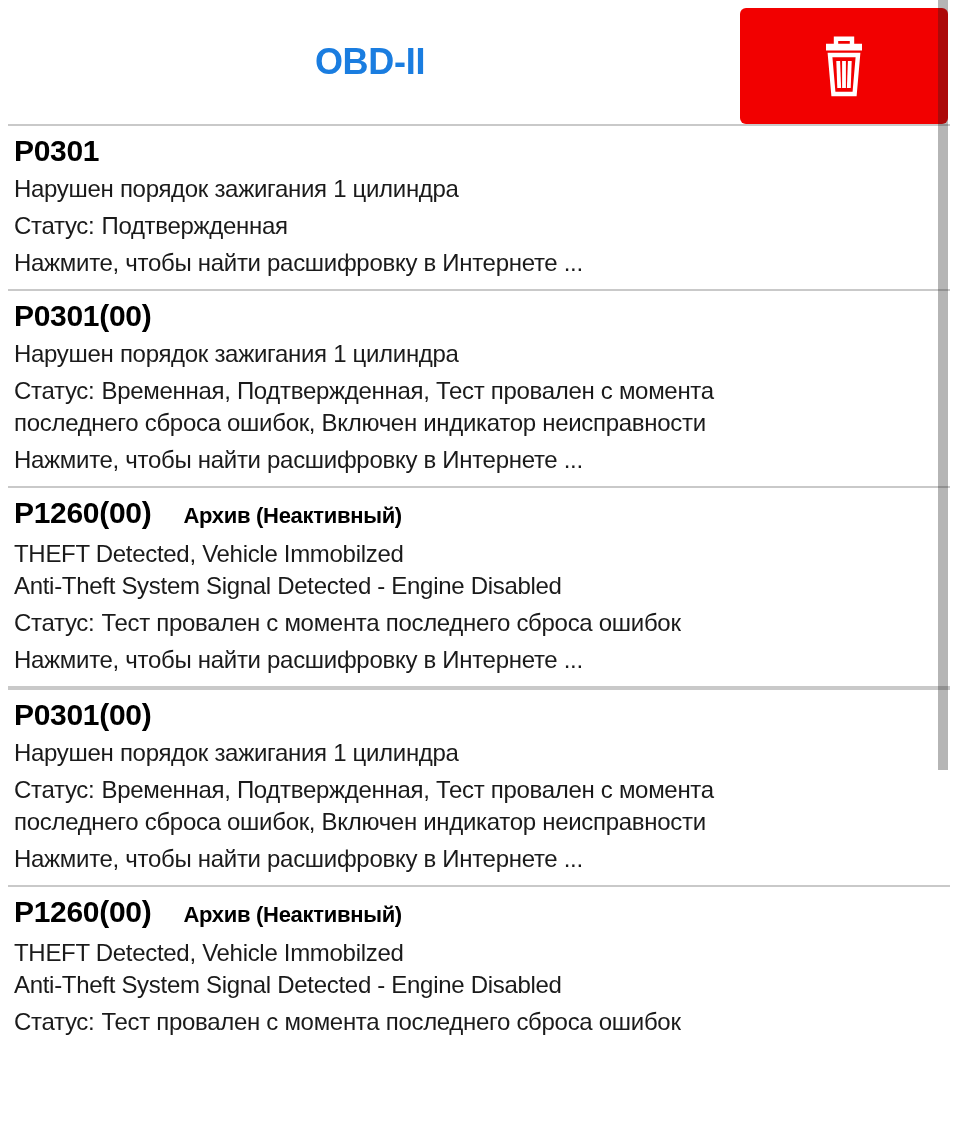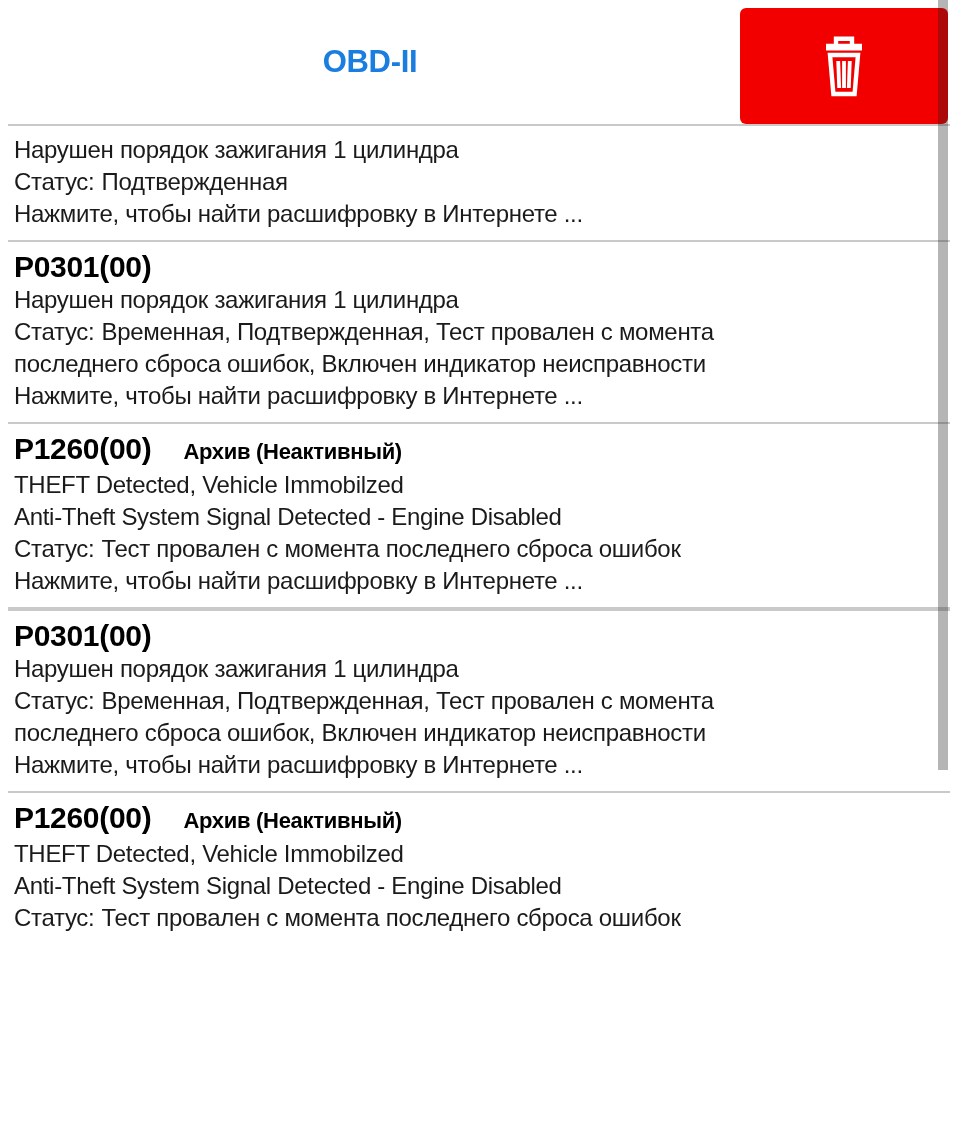--- a/index.html
+++ b/index.html
@@ -6,34 +6,34 @@
   html, body { width: 960px; height: 1147px; overflow: hidden; background: #ffffff;
     font-family: "Liberation Sans", "DejaVu Sans", sans-serif; color: #1a1a1a; }
   .page { position: relative; width: 960px; height: 1147px; overflow: hidden; }
 
   
   .section-header { position: relative; }
   .sh-1 { height: 124px; }
   .sh-2 { height: 118px; }
   .section-title { position: absolute; left: 0; width: 740px; text-align: center;
     top: 50%; transform: translateY(-50%);
-    font-size: 31px; font-weight: 700; letter-spacing: -0.3px; color: var(--accent, #1a7de0); }
+    font-size: 36px; font-weight: 700; letter-spacing: -0.3px; color: var(--accent, #1a7de0); }
   .delete-btn { position: absolute; right: 12px; background: var(--red, #f20000);
     border: none; border-radius: 6px; width: 208px; display: flex;
     align-items: center; justify-content: center; cursor: pointer; }
   .sh-1 .delete-btn { top: 8px; height: 116px; }
   .sh-2 .delete-btn { top: 2px; height: 114px; }
 
   .divider { height: 2px; background: var(--divider, #c9c9c9); margin: 0 10px 0 8px; }
 
   
   .code-block { padding: 8px 25px 10px 14px; letter-spacing: -0.3px; }
   .code-row { font-size: 30px; line-height: 34px; font-weight: 700; color: #000; }
   .code-badge { font-size: 22px; margin-left: 32px; font-weight: 700; color: #000; }
-  .t-row { font-size: 24px; line-height: 32px; }
+  .t-row { margin-top: 5px; font-size: 24px; line-height: 32px; }
   .status-label { margin-right: 7px; }
   .it { }
 
   
   .scrollbar-thumb { position: absolute; top: 0; right: 12px; width: 10px; height: 770px;
     background: rgba(30,30,30,0.33); z-index: 10; }
 
   .trash { display: block; }
 </style>
 </head>
@@ -52,20 +52,21 @@
           <line x1="10.6" y1="13.5" x2="11.1" y2="27" stroke-width="1.9"></line>
           <line x1="13.5" y1="13.5" x2="13.5" y2="27" stroke-width="1.9"></line>
           <line x1="16.4" y1="13.5" x2="15.9" y2="27" stroke-width="1.9"></line>
         </svg>
       </span>
     </button>
   </div>
   <div class="divider"></div>
 
   <div class="code-block">
+    <div class="code-row">P0301</div>
     <div class="t-row">Нарушен порядок зажигания 1 цилиндра</div>
     <div class="t-row"><span class="status-label">Статус:</span><span class="it">Подтвержденная</span></div>
     <div class="t-row it">Нажмите, чтобы найти расшифровку в Интернете ...</div>
   </div>
   <div class="divider"></div>
 
   <div class="code-block">
     <div class="code-row">P0301(00)</div>
     <div class="t-row">Нарушен порядок зажигания 1 цилиндра</div>
     <div class="t-row"><span class="status-label">Статус:</span><span class="it">Временная, Подтвержденная, Тест провален с момента</span><br><span class="it">последнего сброса ошибок, Включен индикатор неисправности</span></div>

